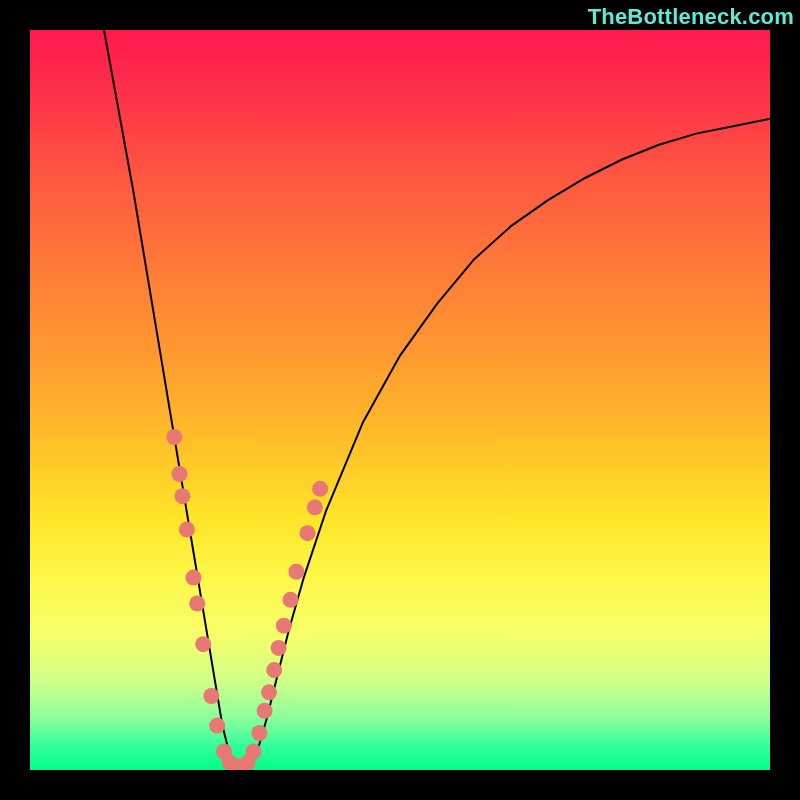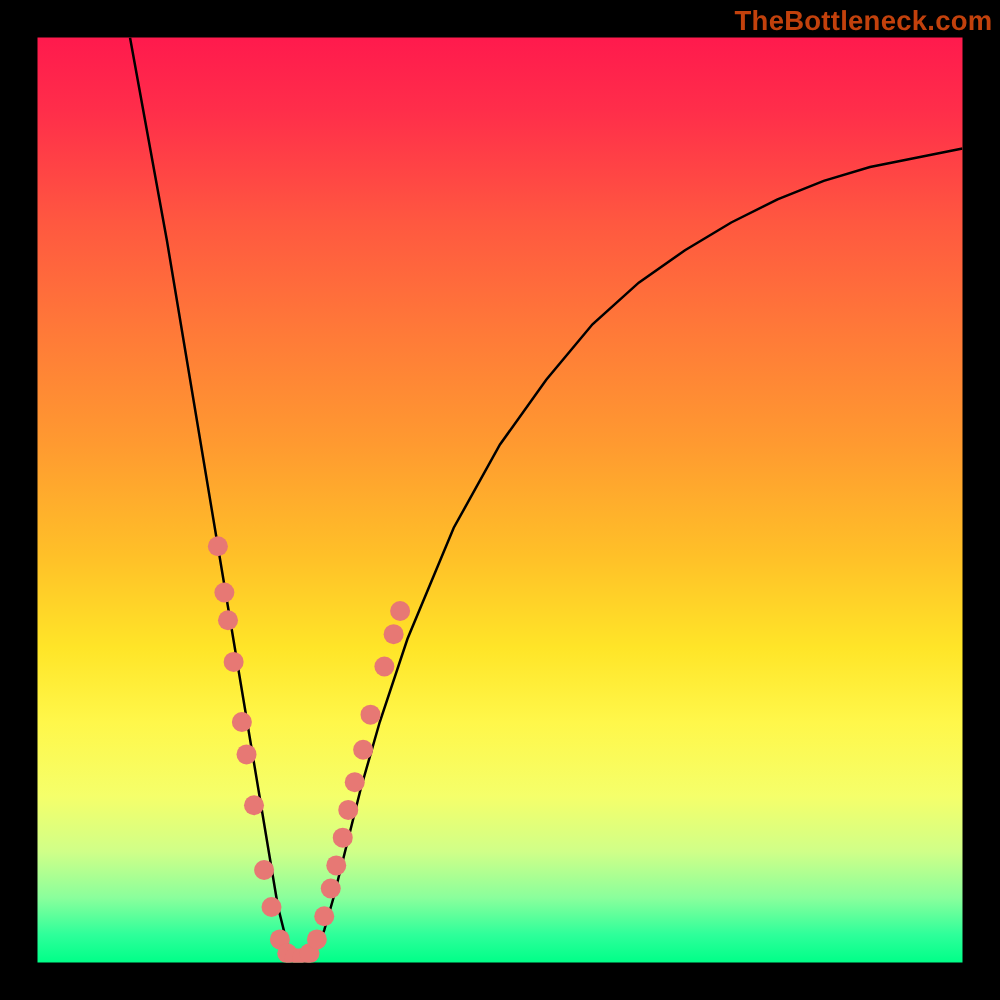--- a/index.html
+++ b/index.html
@@ -37,21 +37,21 @@
       #d0ff88 88%,
       #8aff9c 93%,
       #2eff9a 97%,
       #00ff88 100%
     );
   }
   .watermark {
     position: absolute;
     top: 4px;
     right: 6px;
-    color: #c2410c;
+    color: #5eead4;
     font-size: 22px;
     font-weight: 600;
     letter-spacing: 0.2px;
     user-select: none;
   }
   svg.overlay {
     position: absolute;
     left: 0;
     top: 0;
     width: 740px;

